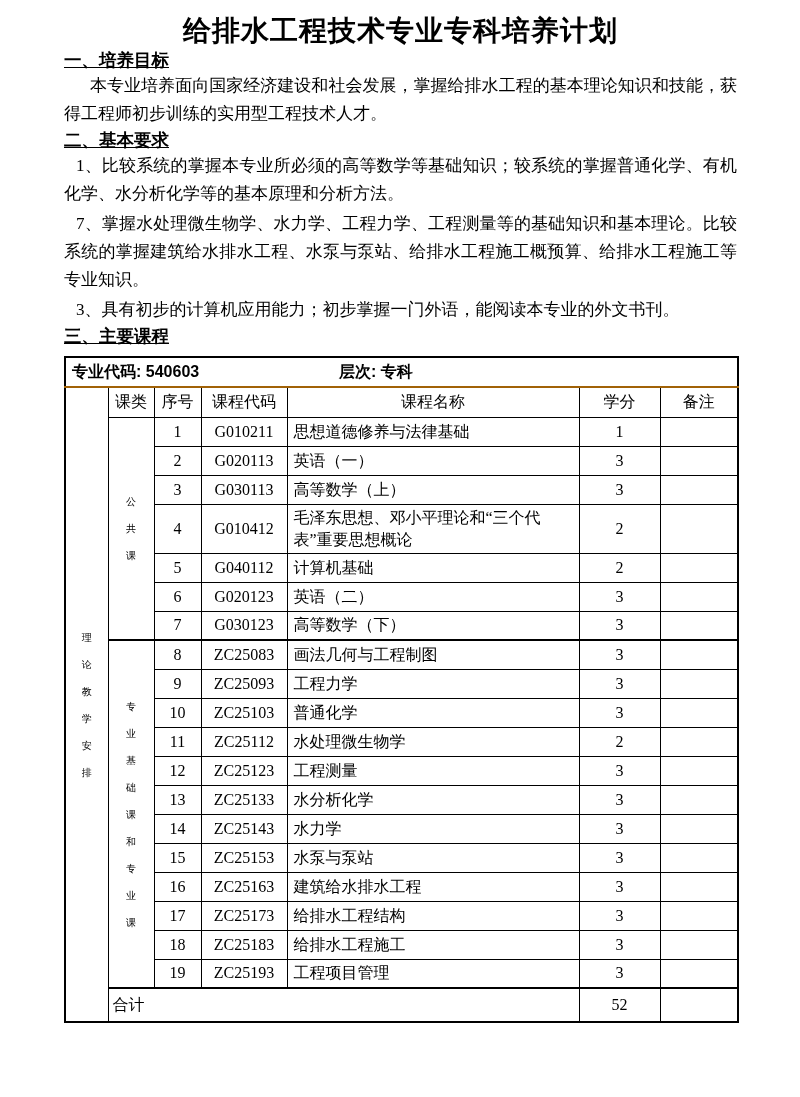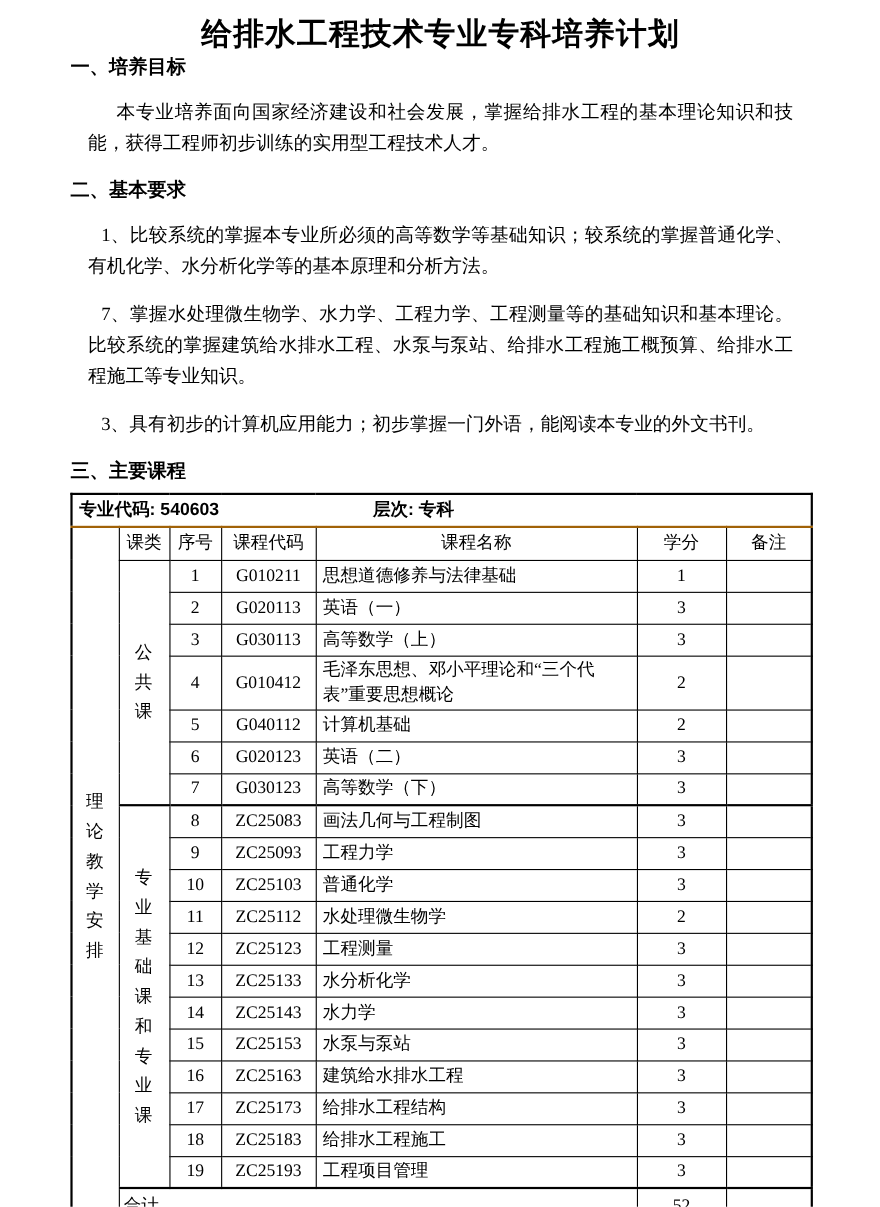--- a/index.html
+++ b/index.html
@@ -25,29 +25,30 @@
     text-align: center;
     margin: 0;
     letter-spacing: 1px;
   }
   h2.sec-heading {
     font-family: "Liberation Sans", sans-serif;
     font-size: 17.5px;
     line-height: 24px;
     font-weight: bold;
     margin: 0;
+    text-decoration: underline;
   }
   .h-goal   { margin-top: 38px; }
   .h-req    { margin-top: 8px; }
   .h-course { margin-top: 6px; }
   p.body-par {
     font-size: 17px;
     line-height: 28px;
     text-align: justify;
-    margin: 16px;
+    margin: 0;
   }
   .intro-par { margin-top: 12px; text-indent: 26px; }
   .item-par  { margin-top: 8px;  text-indent: 12px; }
   .item-par + .item-par { margin-top: 2px; }
 
   table.course-table {
     border-collapse: collapse;
     table-layout: fixed;
     width: 673px;
     margin-top: 8px;
@@ -87,22 +88,22 @@
     padding-left: 6px;
     padding-right: 4px;
     word-break: break-all;
   }
   td.vcell { padding: 2px 0; }
   .vtext {
     width: 17px;
     margin: 0 auto;
     word-break: break-all;
     line-height: 27px;
-    text-align: left;
-    font-size: 16px;
+    text-align: center;
+    font-size: 10px;
   }
   .thick-top { border-top: 2px solid #000 !important; }
   tr.total-row { height: 34px; }
   tr.total-row td { border-top: 2px solid #000; }
   td.total-label { }
 </style>
 </head>
 <body>
 
 <div class="page">

